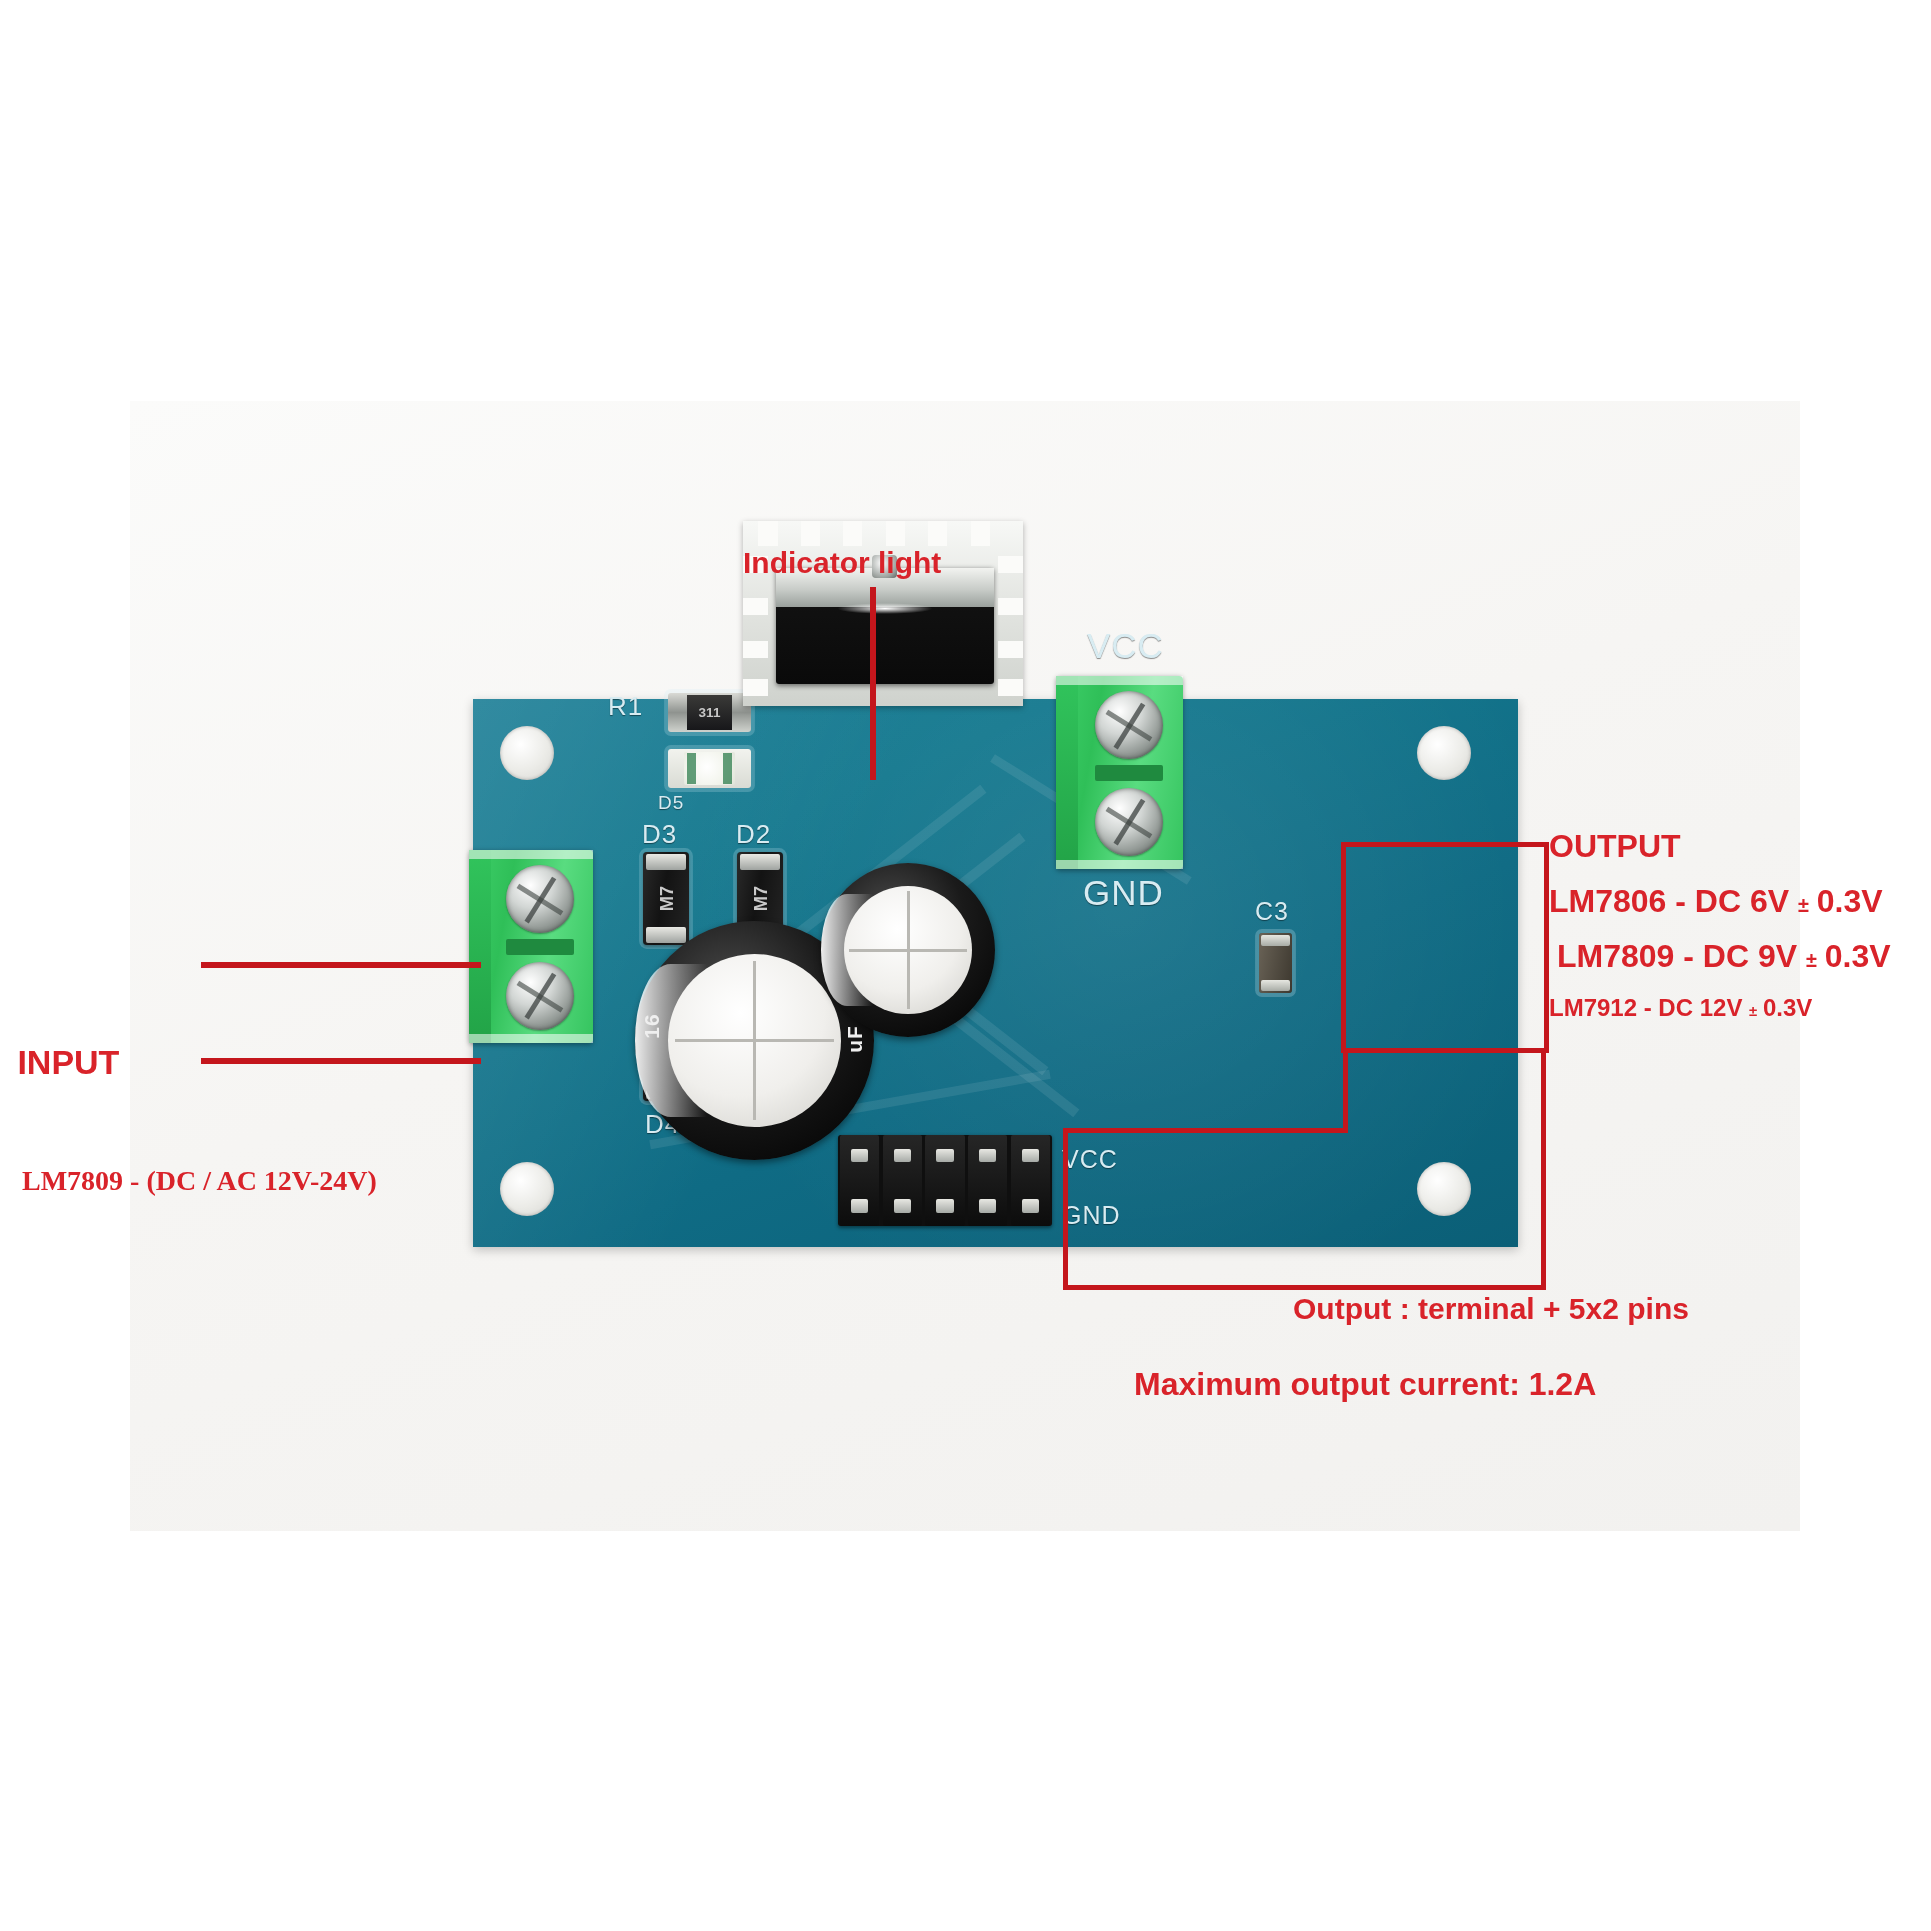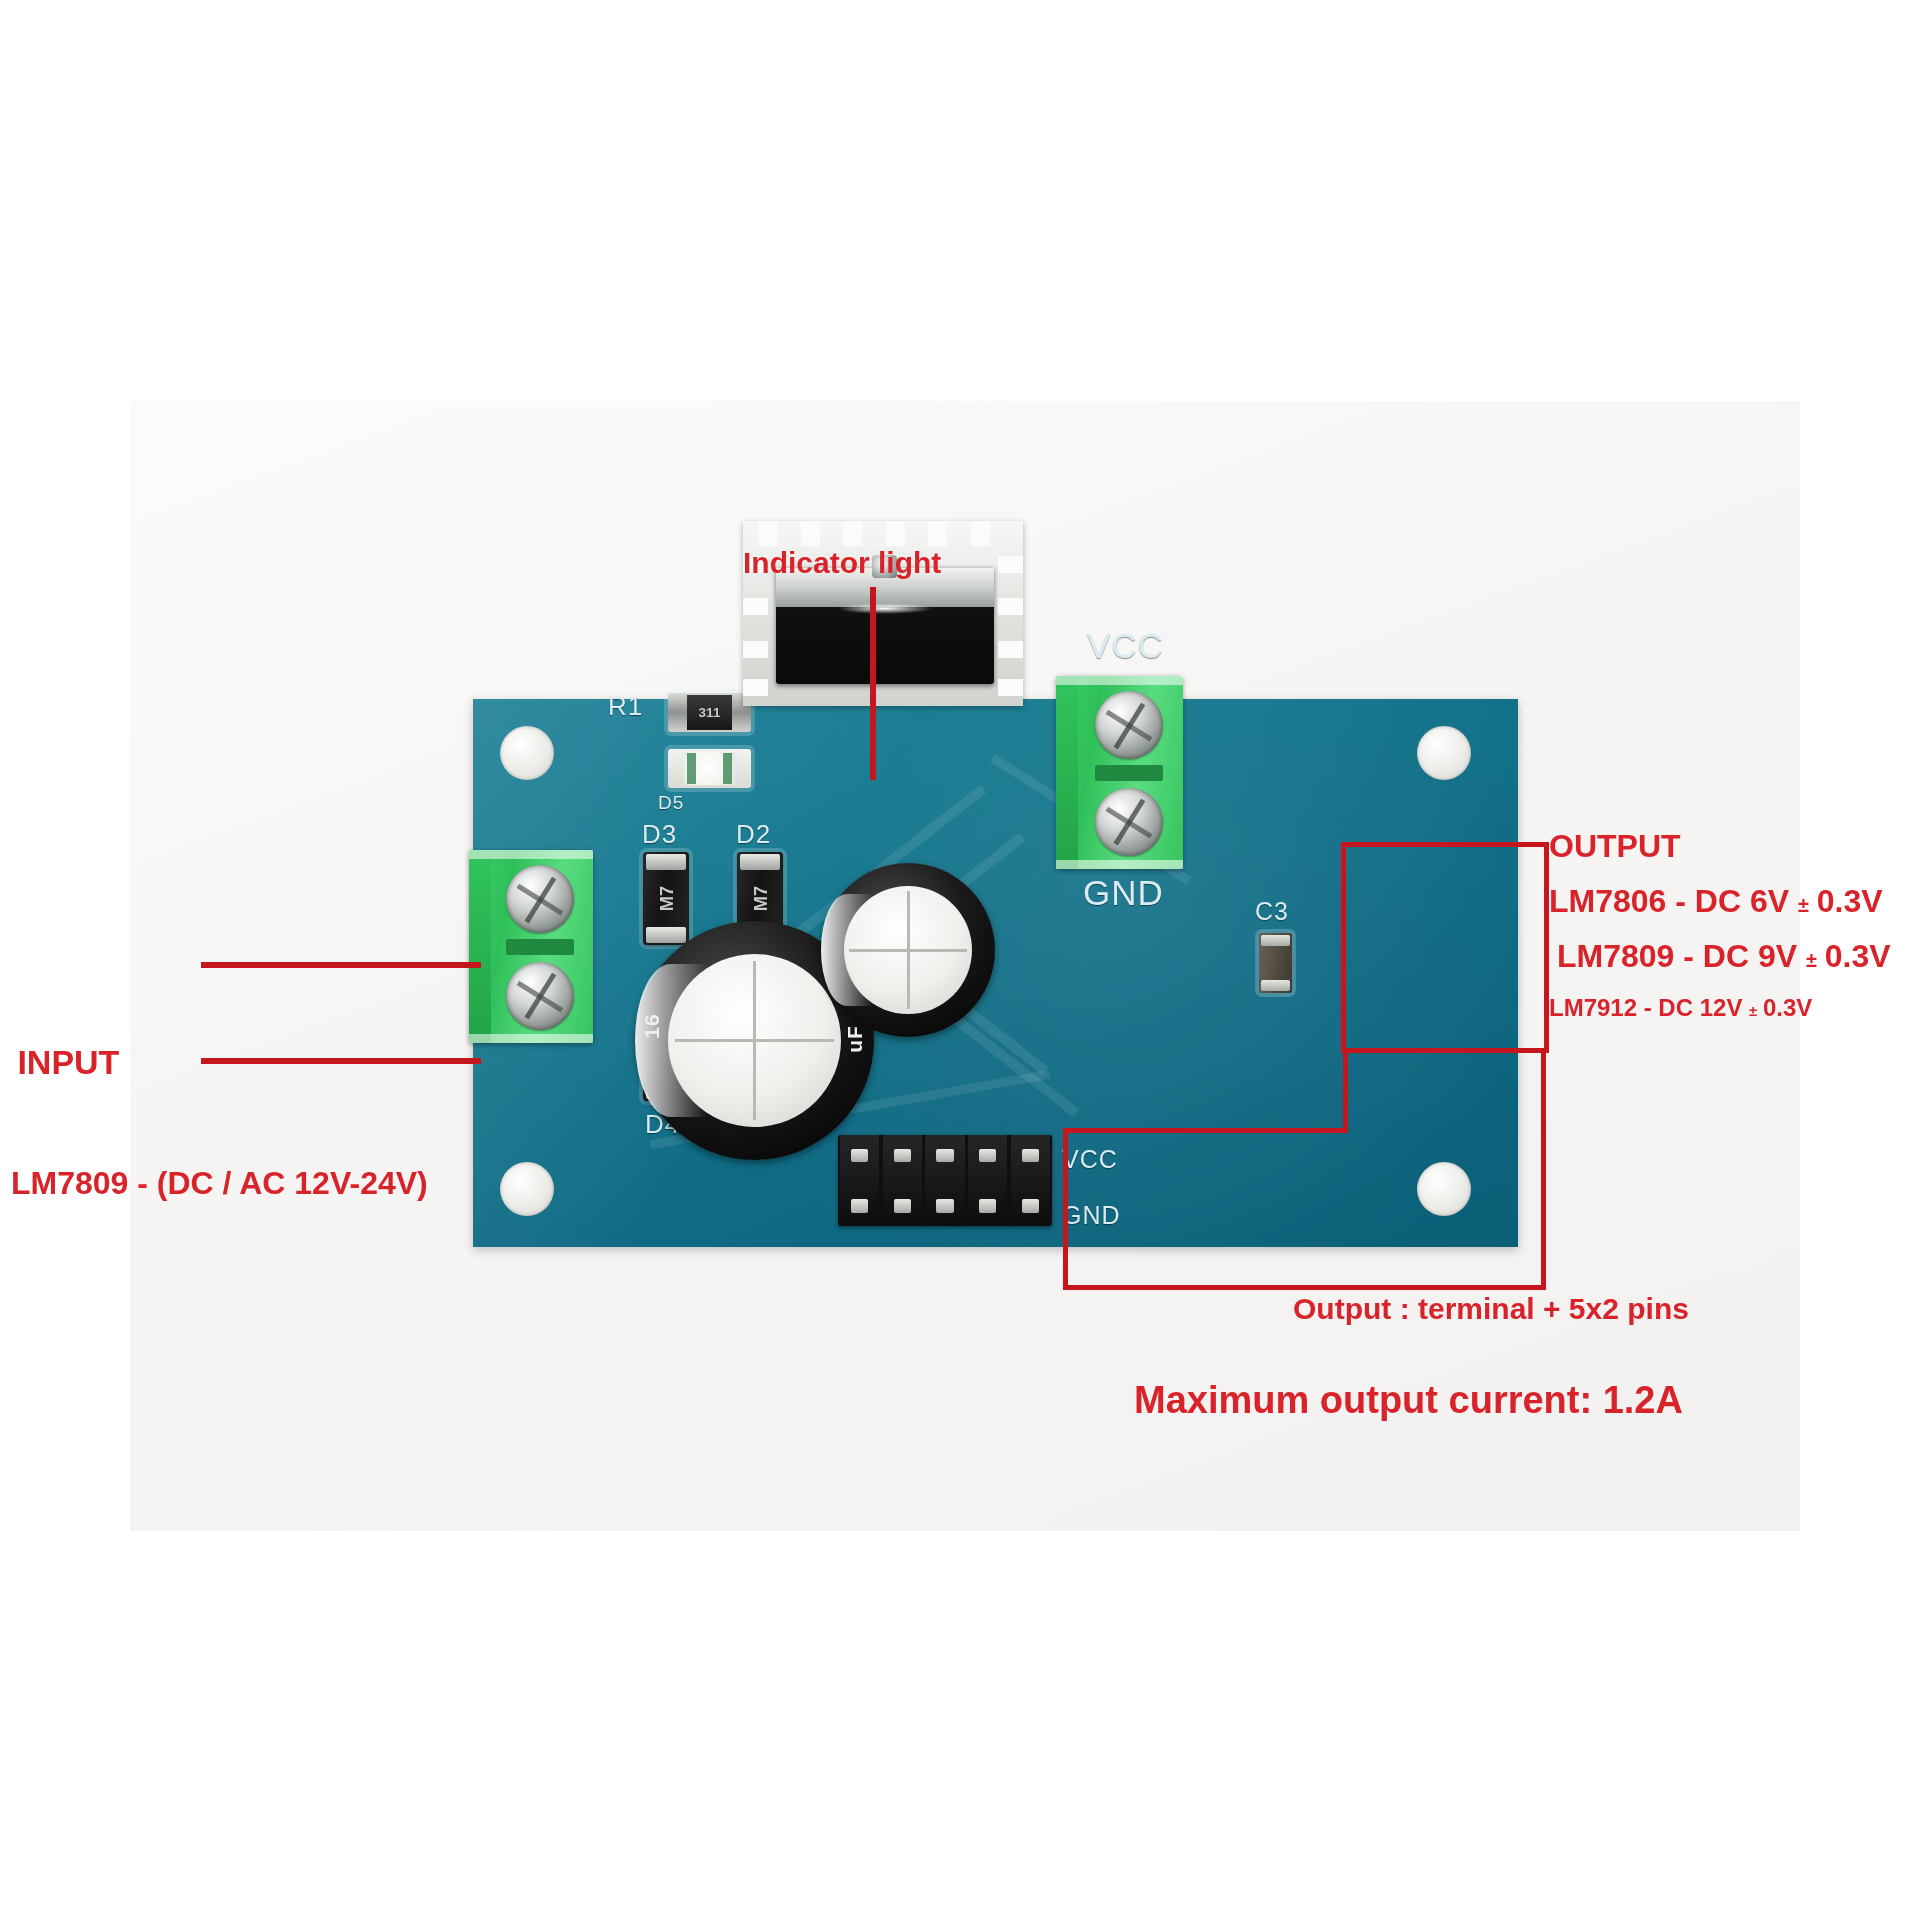--- a/index.html
+++ b/index.html
@@ -268,21 +268,21 @@
     <div class="silk" style="left:589px;top:502px;font-size:25px;">GND</div>
   </div>
 
   <div class="atxt" style="left:743px;top:546px;font-size:30px;">Indicator light</div>
   <div class="rl" style="left:870px;top:587px;width:5.8px;height:193px;"></div>
 
   <div class="rl" style="left:201px;top:962px;width:280px;height:5.8px;"></div>
   <div class="rl" style="left:201px;top:1058px;width:280px;height:5.8px;"></div>
 
   <div class="atxt" style="left:17.4px;top:1043px;font-size:34px;">INPUT</div>
-  <div class="atxt" style="left:11px;top:1165px;font-size:32px;">LM7809 - (DC / AC 12V-24V)</div>
+  <div class="atxt" style="left:22px;top:1165px;font-size:28px;font-family:Liberation Serif, serif;">LM7809 - (DC / AC 12V-24V)</div>
 
   <div class="rl" style="left:1341px;top:842px;width:208px;height:4.8px;"></div>
   <div class="rl" style="left:1341px;top:842px;width:4.8px;height:210px;"></div>
   <div class="rl" style="left:1341px;top:1048px;width:208px;height:4.8px;"></div>
   <div class="rl" style="left:1544px;top:842px;width:4.8px;height:210px;"></div>
 
   <div class="atxt" style="left:1549px;top:828px;font-size:32px;">OUTPUT</div>
   <div class="atxt" style="left:1549px;top:883px;font-size:32px;">
     <span>LM7806 - DC 6V</span>
     <span class="pm">±</span>
@@ -299,15 +299,15 @@
     <span>0.3V</span>
   </div>
 
   <div class="rl" style="left:1063px;top:1128px;width:4.8px;height:162px;"></div>
   <div class="rl" style="left:1063px;top:1128px;width:285px;height:4.8px;"></div>
   <div class="rl" style="left:1343px;top:1052px;width:4.8px;height:80px;"></div>
   <div class="rl" style="left:1063px;top:1285px;width:483px;height:4.8px;"></div>
   <div class="rl" style="left:1541px;top:1048px;width:4.8px;height:242px;"></div>
 
   <div class="atxt" style="left:1293px;top:1292px;font-size:30px;">Output : terminal   + 5x2 pins</div>
-  <div class="atxt" style="left:1134px;top:1366px;font-size:38px;margin-top:13px;">Maximum output current: 1.2A</div>
+  <div class="atxt" style="left:1134px;top:1366px;font-size:32px;">Maximum output current: 1.2A</div>
 </div>
 
 
 </body></html>

